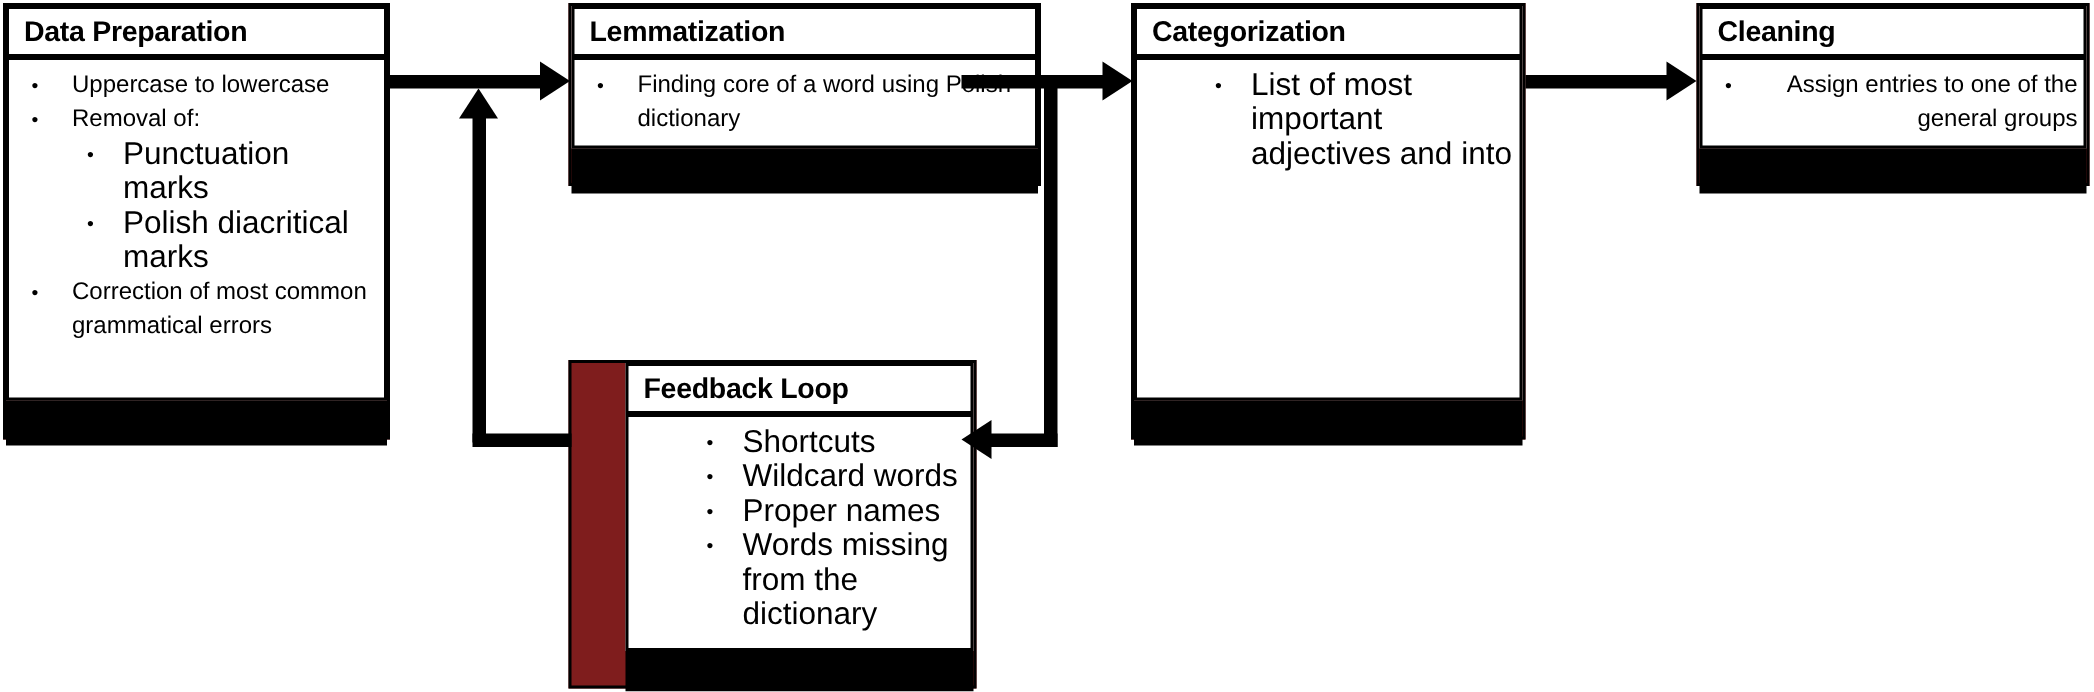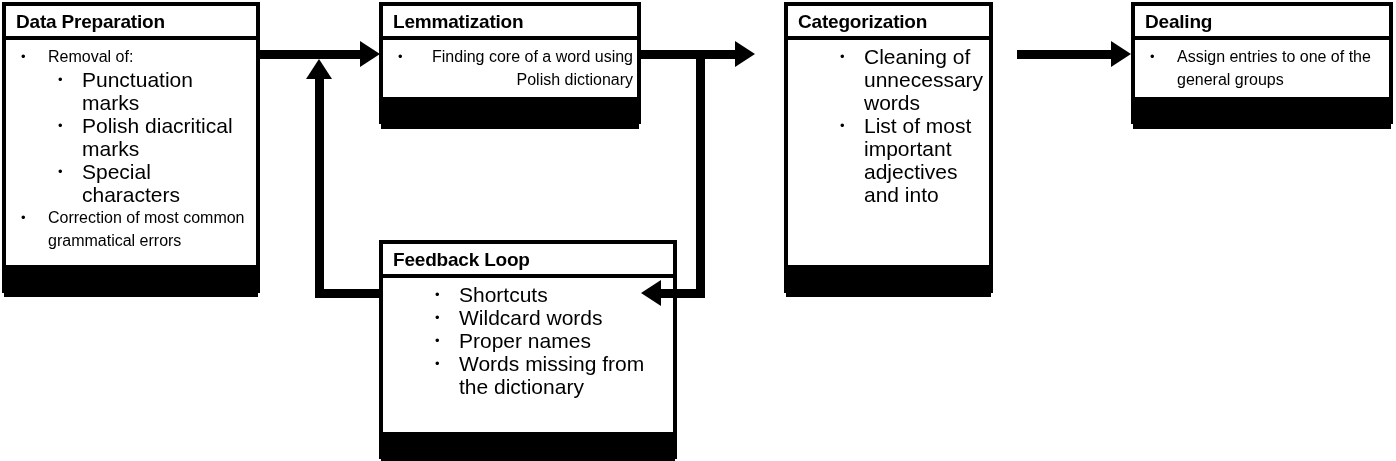--- a/index.html
+++ b/index.html
@@ -124,91 +124,88 @@
 
 <div id="canvas">
 
   <div class="box" style="left:2px; top:2px; width:258px; height:291px;">
     <div class="hdr">
       <span>Data Preparation</span>
     </div>
     <div class="body" style="height:229px;">
       <ul class="lvl1">
         <li>
+          <span class="txt">Uppercase to lowercase</span>
+        </li>
+        <li>
           <span class="txt">Removal of:</span>
           <ul class="lvl2">
             <li>
                 <span class="txt">Punctuation marks</span>
               </li>
             <li>
                 <span class="txt">Polish diacritical marks</span>
               </li>
-            <li>
-                <span class="txt">Special characters</span>
-              </li>
           </ul>
         </li>
         <li>
           <span class="txt">Correction of most common grammatical errors</span>
         </li>
       </ul>
     </div>
     <div class="foot"></div>
   </div>
 
-  <div class="box" style="left:379px; top:2px; width:262px; height:122px;text-align:right;">
+  <div class="box" style="left:379px; top:2px; width:315px; height:122px;">
     <div class="hdr">
       <span>Lemmatization</span>
     </div>
     <div class="body" style="height:61px;">
       <ul class="lvl1">
         <li>
           <span class="txt">Finding core of a word using Polish dictionary</span>
         </li>
       </ul>
     </div>
     <div class="foot"></div>
   </div>
 
-  <div class="box" style="left:754px; top:2px; width:209px; height:291px;margin-left:30px;">
+  <div class="box" style="left:754px; top:2px; width:263px; height:291px;">
     <div class="hdr">
       <span>Categorization</span>
     </div>
     <div class="body" style="height:229px;">
       <ul class="lvl1">
         <li>
           <ul class="lvl2">
             <li>
-                <span class="txt">Cleaning of unnecessary words</span>
-              </li>
-            <li>
                 <span class="txt">List of most important adjectives and into</span>
               </li>
           </ul>
         </li>
       </ul>
     </div>
     <div class="foot"></div>
   </div>
 
   <div class="box" style="left:1131px; top:2px; width:262px; height:122px;">
     <div class="hdr">
-      <span>Dealing</span>
-    </div>
-    <div class="body" style="height:61px;">
+      <span>Cleaning</span>
+    </div>
+    <div class="body" style="height:61px;text-align:right;">
       <ul class="lvl1">
         <li>
           <span class="txt">Assign entries to one of the general groups</span>
         </li>
       </ul>
     </div>
     <div class="foot"></div>
   </div>
 
-  <div class="box" style="left:379px; top:240px; width:298px; height:219px;">
+  <div class="box" style="left:379px; top:240px; width:272px; height:219px;padding-left:36px;">
     <div class="hdr">
       <span>Feedback Loop</span>
     </div>
     <div class="body" style="height:158px;">
       <ul class="lvl1">
         <li>
           <ul class="lvl2">
             <li>
                 <span class="txt">Shortcuts</span>
               </li>

